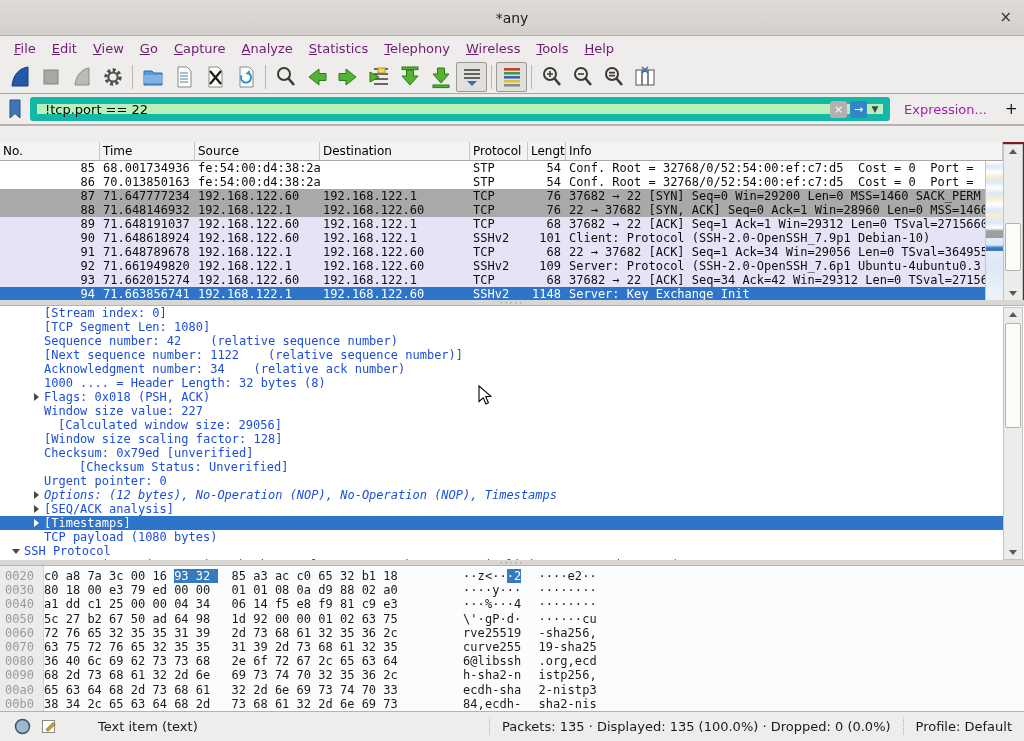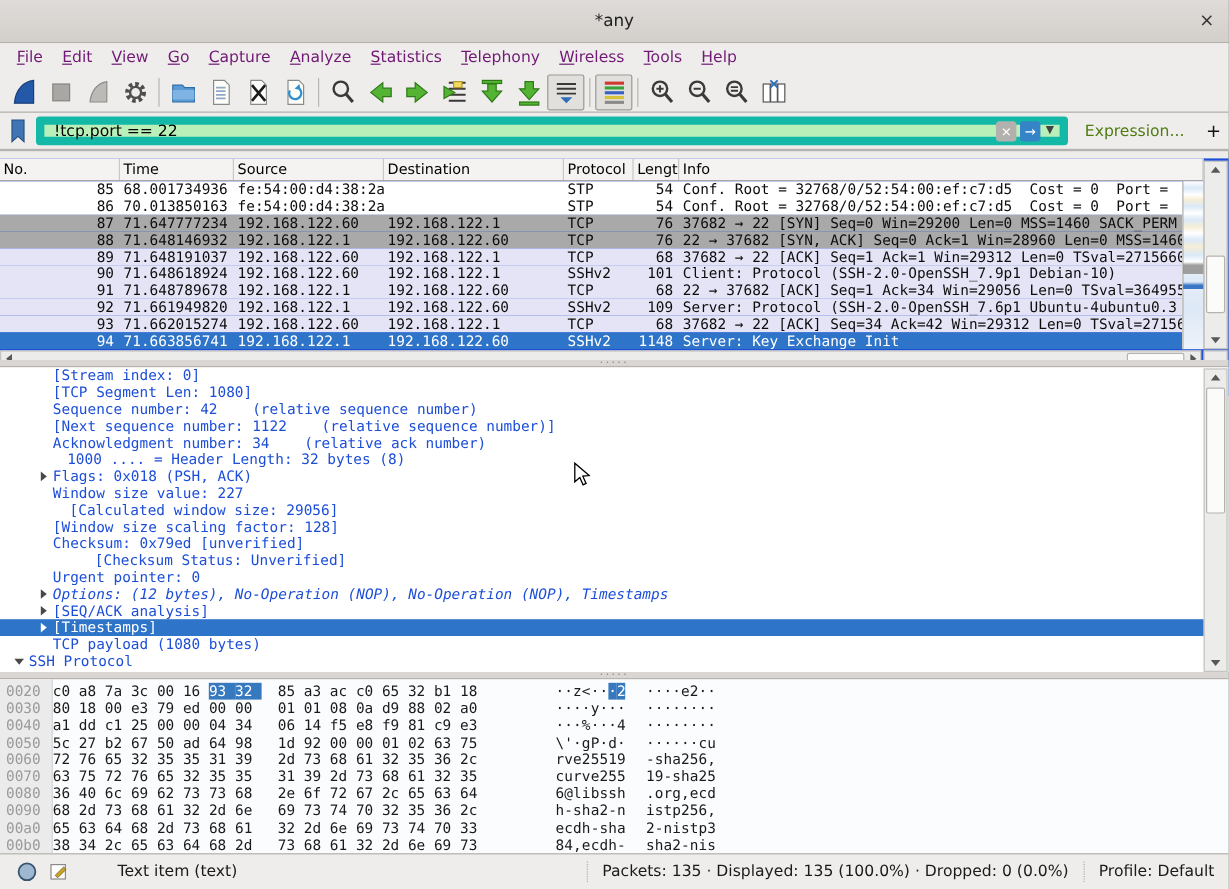--- a/index.html
+++ b/index.html
@@ -31,24 +31,24 @@
     display:flex; align-items:center; background:#efedeb; border-bottom:2px solid #b5b2af; }
   .bookmark-btn { width:22px; height:24px; margin-left:4px; display:flex; align-items:center; justify-content:center; }
   .filter-input { margin-left:4px; width:860px; height:24px; background:var(--filter_bg,#b9f0b9);
     border:7px solid #14b8a6; border-radius:3px; display:flex; align-items:center; padding:0 2px 0 8px; }
   .filter-text { flex:1; font-size:13px; color:#000; white-space:pre; overflow:hidden; }
   .fbtn { width:17px; height:17px; border-radius:3px; display:flex; align-items:center; justify-content:center;
     font-size:11px; color:#fff; margin-left:3px; }
   .fbtn.clear { background:#b3b1ae; }
   .fbtn.apply { background:#3584c8; }
   .fcaret { width:12px; text-align:center; color:#444; font-size:9px; margin-left:2px; }
-  .expr { margin-left:14px; font-size:13px; color:#4d7c0f; }
+  .expr { margin-left:14px; font-size:13px; color:#a21caf; }
   .addf { margin-left:18px; font-size:15px; color:#111; }
   
-  .plist { position:absolute; left:0; top:132px; width:1024px; height:198px; background:#1d4ed8; }
+  .plist { position:absolute; left:0; top:142px; width:1024px; height:198px; background:#7f1d1d; }
   .pl-header { position:absolute; left:0; top:0; height:19px; width:1003px; display:flex;
     background:#f4f3f1; border-bottom:1px solid #aaa7a4; }
   .pl-h { font-size:12px; color:#000; padding:2px 0 0 3px; border-right:1px solid #c9c7c5;
     overflow:hidden; white-space:pre; flex:none; }
   .pl-rows { position:absolute; left:0; top:19px; width:985px; height:140px; overflow:hidden;
     font-family:"DejaVu Sans Mono","Liberation Mono",monospace; }
   .pl-row { display:flex; height:14px; background:#fff; }
   .pl-row.gray { background:var(--row_gray,#a9a9a9); }
   .pl-row.tcp { background:var(--row_tcp,#e5e4f6); }
   .pl-row.selected { background:var(--selection,#2e74c8); color:#fff; }
@@ -455,21 +455,21 @@
       <span class="dots">·····</span>
     </div>
 
   <div class="detail">
     <div class="dt-lines">
         <div class="dt-line" style="padding-left: 28px;"><span class="dt-arrow"></span><span>[Stream index: 0]</span></div>
         <div class="dt-line" style="padding-left: 28px;"><span class="dt-arrow"></span><span>[TCP Segment Len: 1080]</span></div>
         <div class="dt-line" style="padding-left: 28px;"><span class="dt-arrow"></span><span>Sequence number: 42    (relative sequence number)</span></div>
         <div class="dt-line" style="padding-left: 28px;"><span class="dt-arrow"></span><span>[Next sequence number: 1122    (relative sequence number)]</span></div>
         <div class="dt-line" style="padding-left: 28px;"><span class="dt-arrow"></span><span>Acknowledgment number: 34    (relative ack number)</span></div>
-        <div class="dt-line" style="padding-left: 40px;"><span class="dt-arrow"></span><span>1000 .... = Header Length: 32 bytes (8)</span></div>
+        <div class="dt-line" style="padding-left: 28px;"><span class="dt-arrow"></span><span>1000 .... = Header Length: 32 bytes (8)</span></div>
         <div class="dt-line" style="padding-left: 28px;"><span class="dt-arrow"><span class="ar-r"></span></span><span>Flags: 0x018 (PSH, ACK)</span></div>
         <div class="dt-line" style="padding-left: 28px;"><span class="dt-arrow"></span><span>Window size value: 227</span></div>
         <div class="dt-line" style="padding-left: 28px; gap: 14px;"><span class="dt-arrow"></span><span>[Calculated window size: 29056]</span></div>
         <div class="dt-line" style="padding-left: 28px;"><span class="dt-arrow"></span><span>[Window size scaling factor: 128]</span></div>
         <div class="dt-line" style="padding-left: 28px;"><span class="dt-arrow"></span><span>Checksum: 0x79ed [unverified]</span></div>
         <div class="dt-line" style="padding-left: 28px; gap: 35px;"><span class="dt-arrow"></span><span>[Checksum Status: Unverified]</span></div>
         <div class="dt-line" style="padding-left: 28px;"><span class="dt-arrow"></span><span>Urgent pointer: 0</span></div>
         <div class="dt-line" style="padding-left: 28px; font-style: italic;"><span class="dt-arrow"><span class="ar-r"></span></span><span>Options: (12 bytes), No-Operation (NOP), No-Operation (NOP), Timestamps</span></div>
         <div class="dt-line" style="padding-left: 28px;"><span class="dt-arrow"><span class="ar-r"></span></span><span>[SEQ/ACK analysis]</span></div>
         <div class="dt-line sel" style="padding-left: 28px;"><span class="dt-arrow"><span class="ar-r"></span></span><span>[Timestamps]</span></div>

